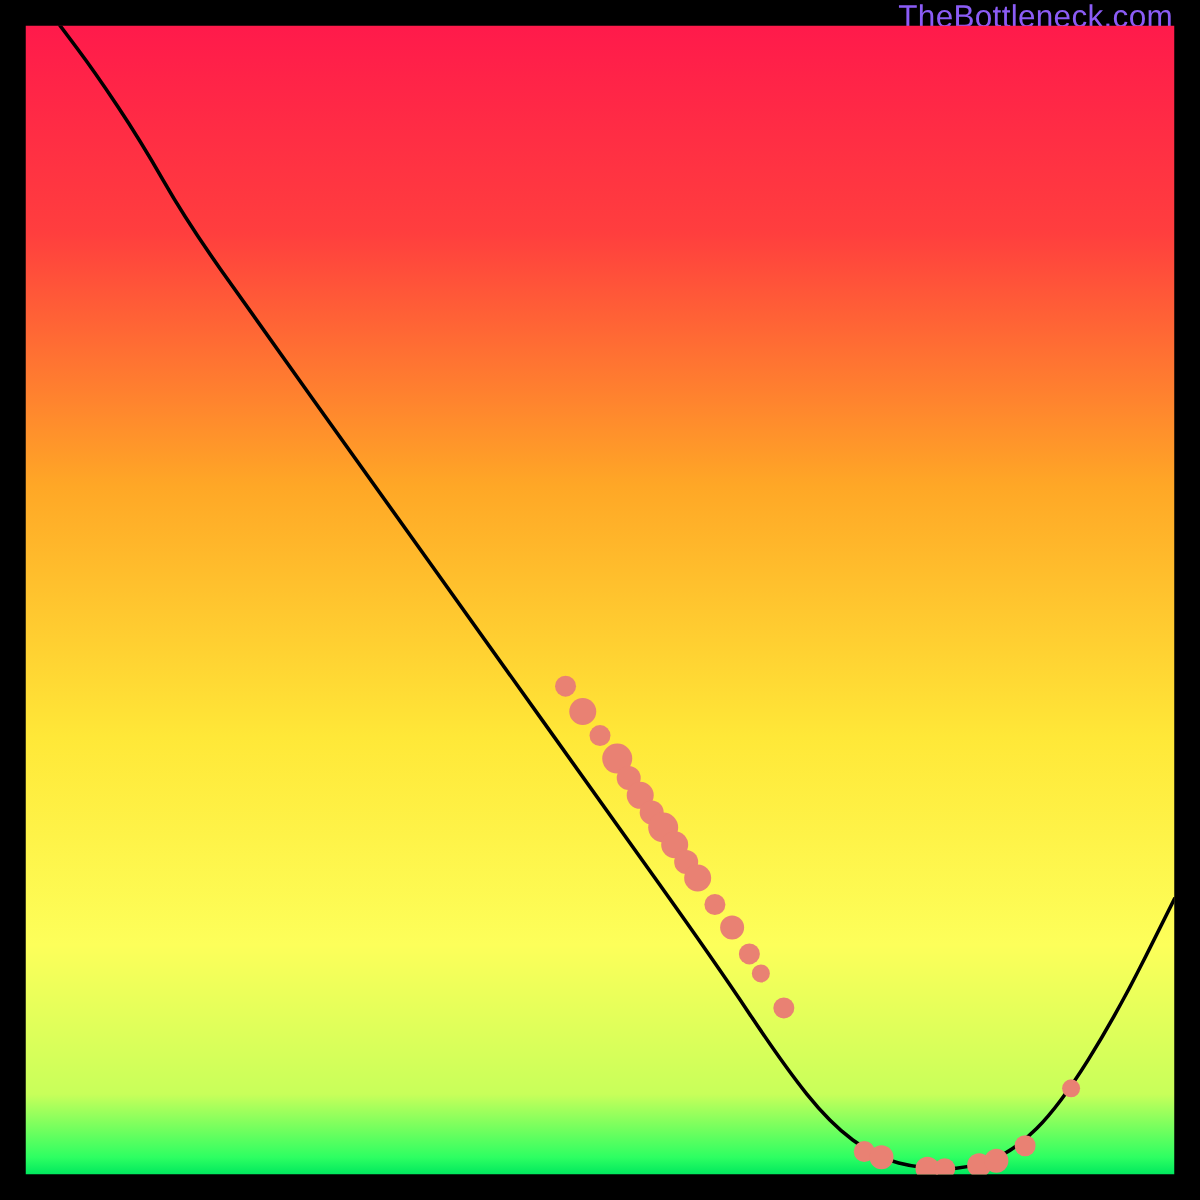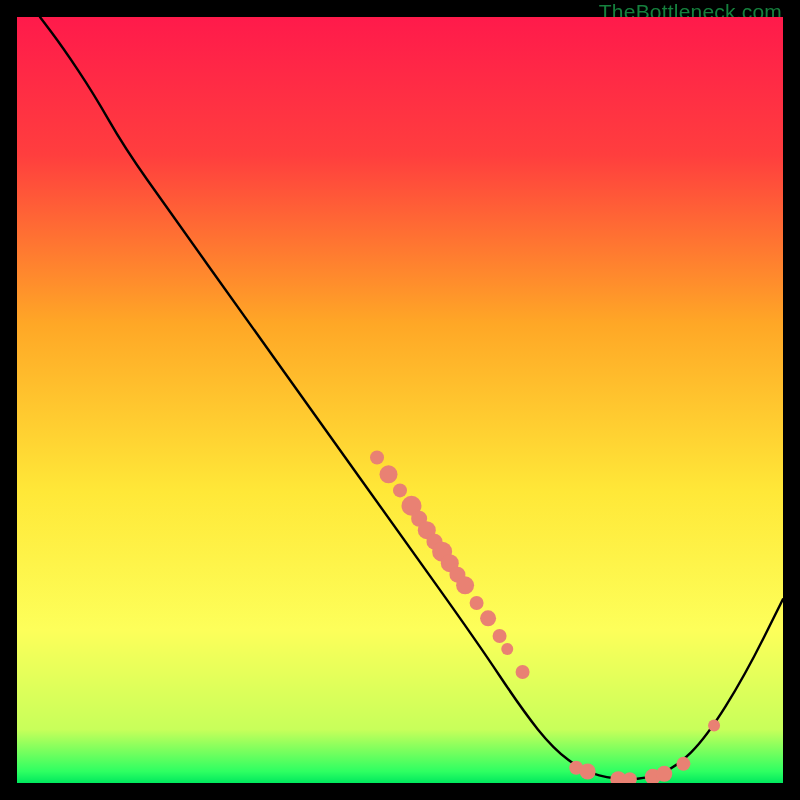--- a/index.html
+++ b/index.html
@@ -17,21 +17,21 @@
     width: 766px;
     height: 766px;
   }
   .watermark {
     position: absolute;
     top: 0px;
     right: 18px;
     font-family: Arial, Helvetica, sans-serif;
     font-size: 21px;
     font-weight: 500;
-    color: #15803d;
+    color: #8b5cf6;
     letter-spacing: 0.2px;
   }
   svg {
     display: block;
   }
 </style>
 </head>
 <body>
 
 <div class="watermark">TheBottleneck.com</div>

